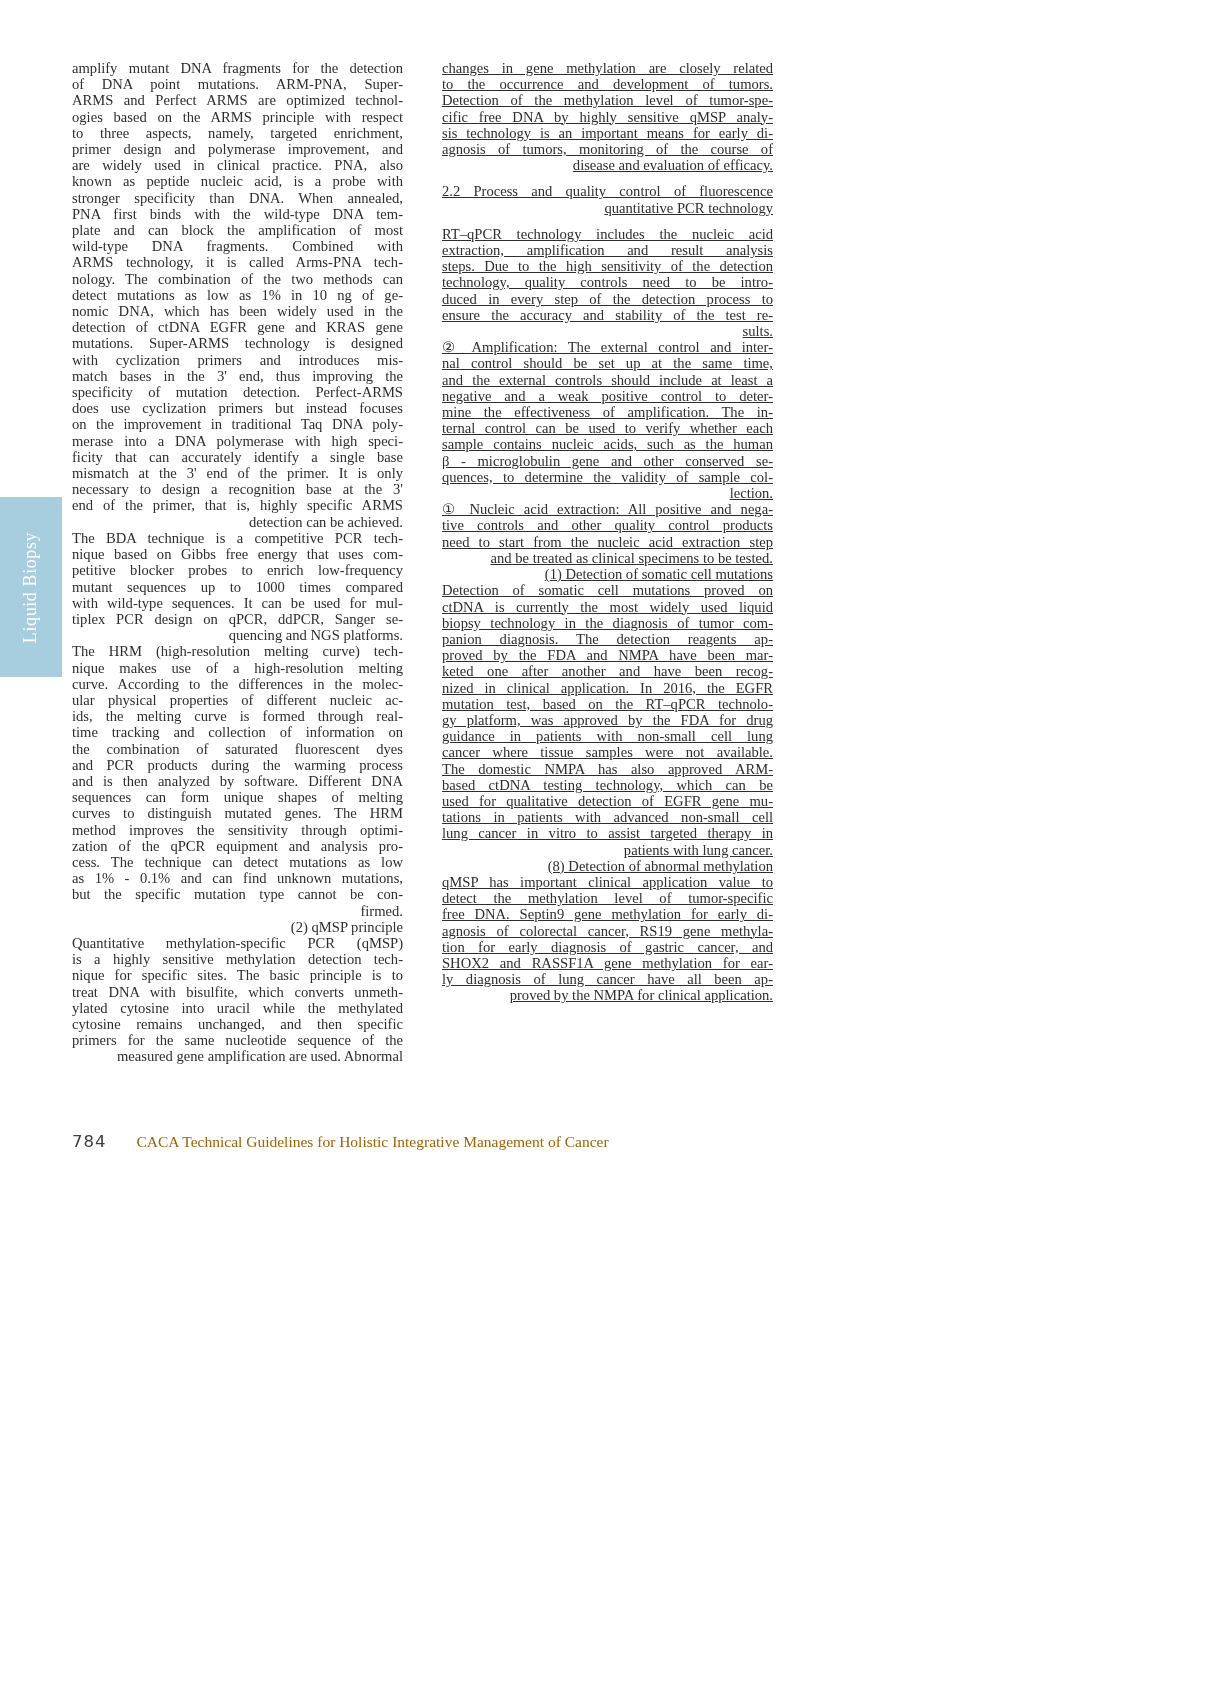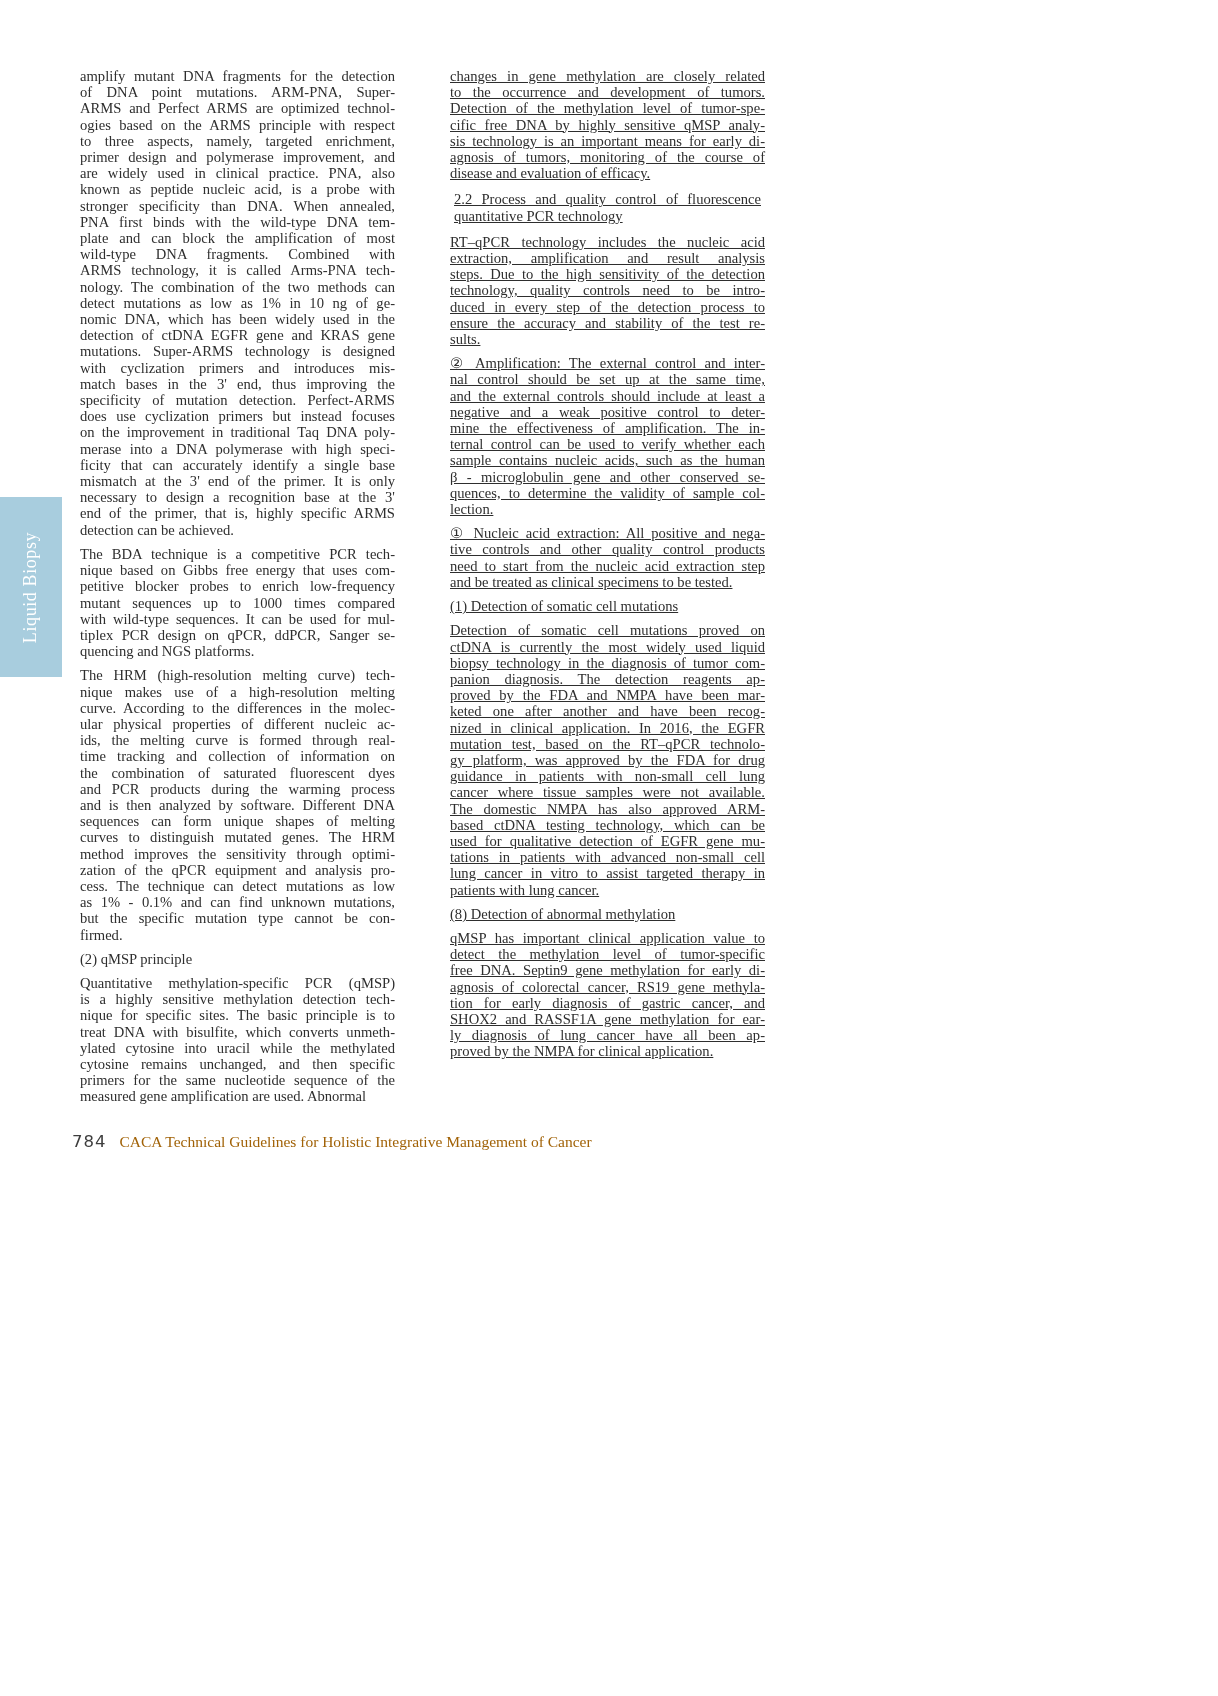--- a/index.html
+++ b/index.html
@@ -5,32 +5,32 @@
   html,body{margin:0;padding:0;background:#ffffff;}
   body{width:1218px;height:1696px;position:relative;overflow:hidden;
        font-family:"Liberation Serif",serif;}
   .page{position:absolute;inset:0;background:#ffffff;}
 
   .col{position:absolute;top:60px;width:331px;font-size:14.6px;
        line-height:16.2px;color:#2e2e2e;}
   .col-left{left:72px;}
   .col-right{left:442px;text-decoration:underline;}
 
-  .block{margin:8px;}
-  .block-h{margin:10px 12px;}
+  .block{margin:0;}
+  .block-h{margin:10px 0;}
   .line{text-align:justify;text-align-last:justify;}
-  .line.end{text-align:left;text-align-last:auto;}
+  .line.end{text-align:right;text-align-last:auto;}
 
   .tab{position:absolute;left:0;top:497px;width:62px;height:180px;
        background:#a8cdde;display:flex;align-items:center;justify-content:center;}
   .tab-label{transform:rotate(-90deg);white-space:nowrap;color:#ffffff;
        font-size:18px;letter-spacing:.6px;}
 
   .footer{position:absolute;left:72px;top:1132px;display:flex;
-       align-items:baseline;gap:13px;color:#3e3e3e;}
+       align-items:baseline;gap:30px;color:#3e3e3e;}
   .pagenum{font-family:"DejaVu Sans",sans-serif;font-size:16.5px;letter-spacing:1px;}
   .running{font-size:15.5px;color:#a16207;}
 </style>
 </head>
 <body>
 
 <div class="page">
 
   <div class="tab" id="chapter-tab" style="background: rgb(168, 205, 222);">
     <span class="tab-label" style="color: rgb(255, 255, 255);">Liquid Biopsy</span>

